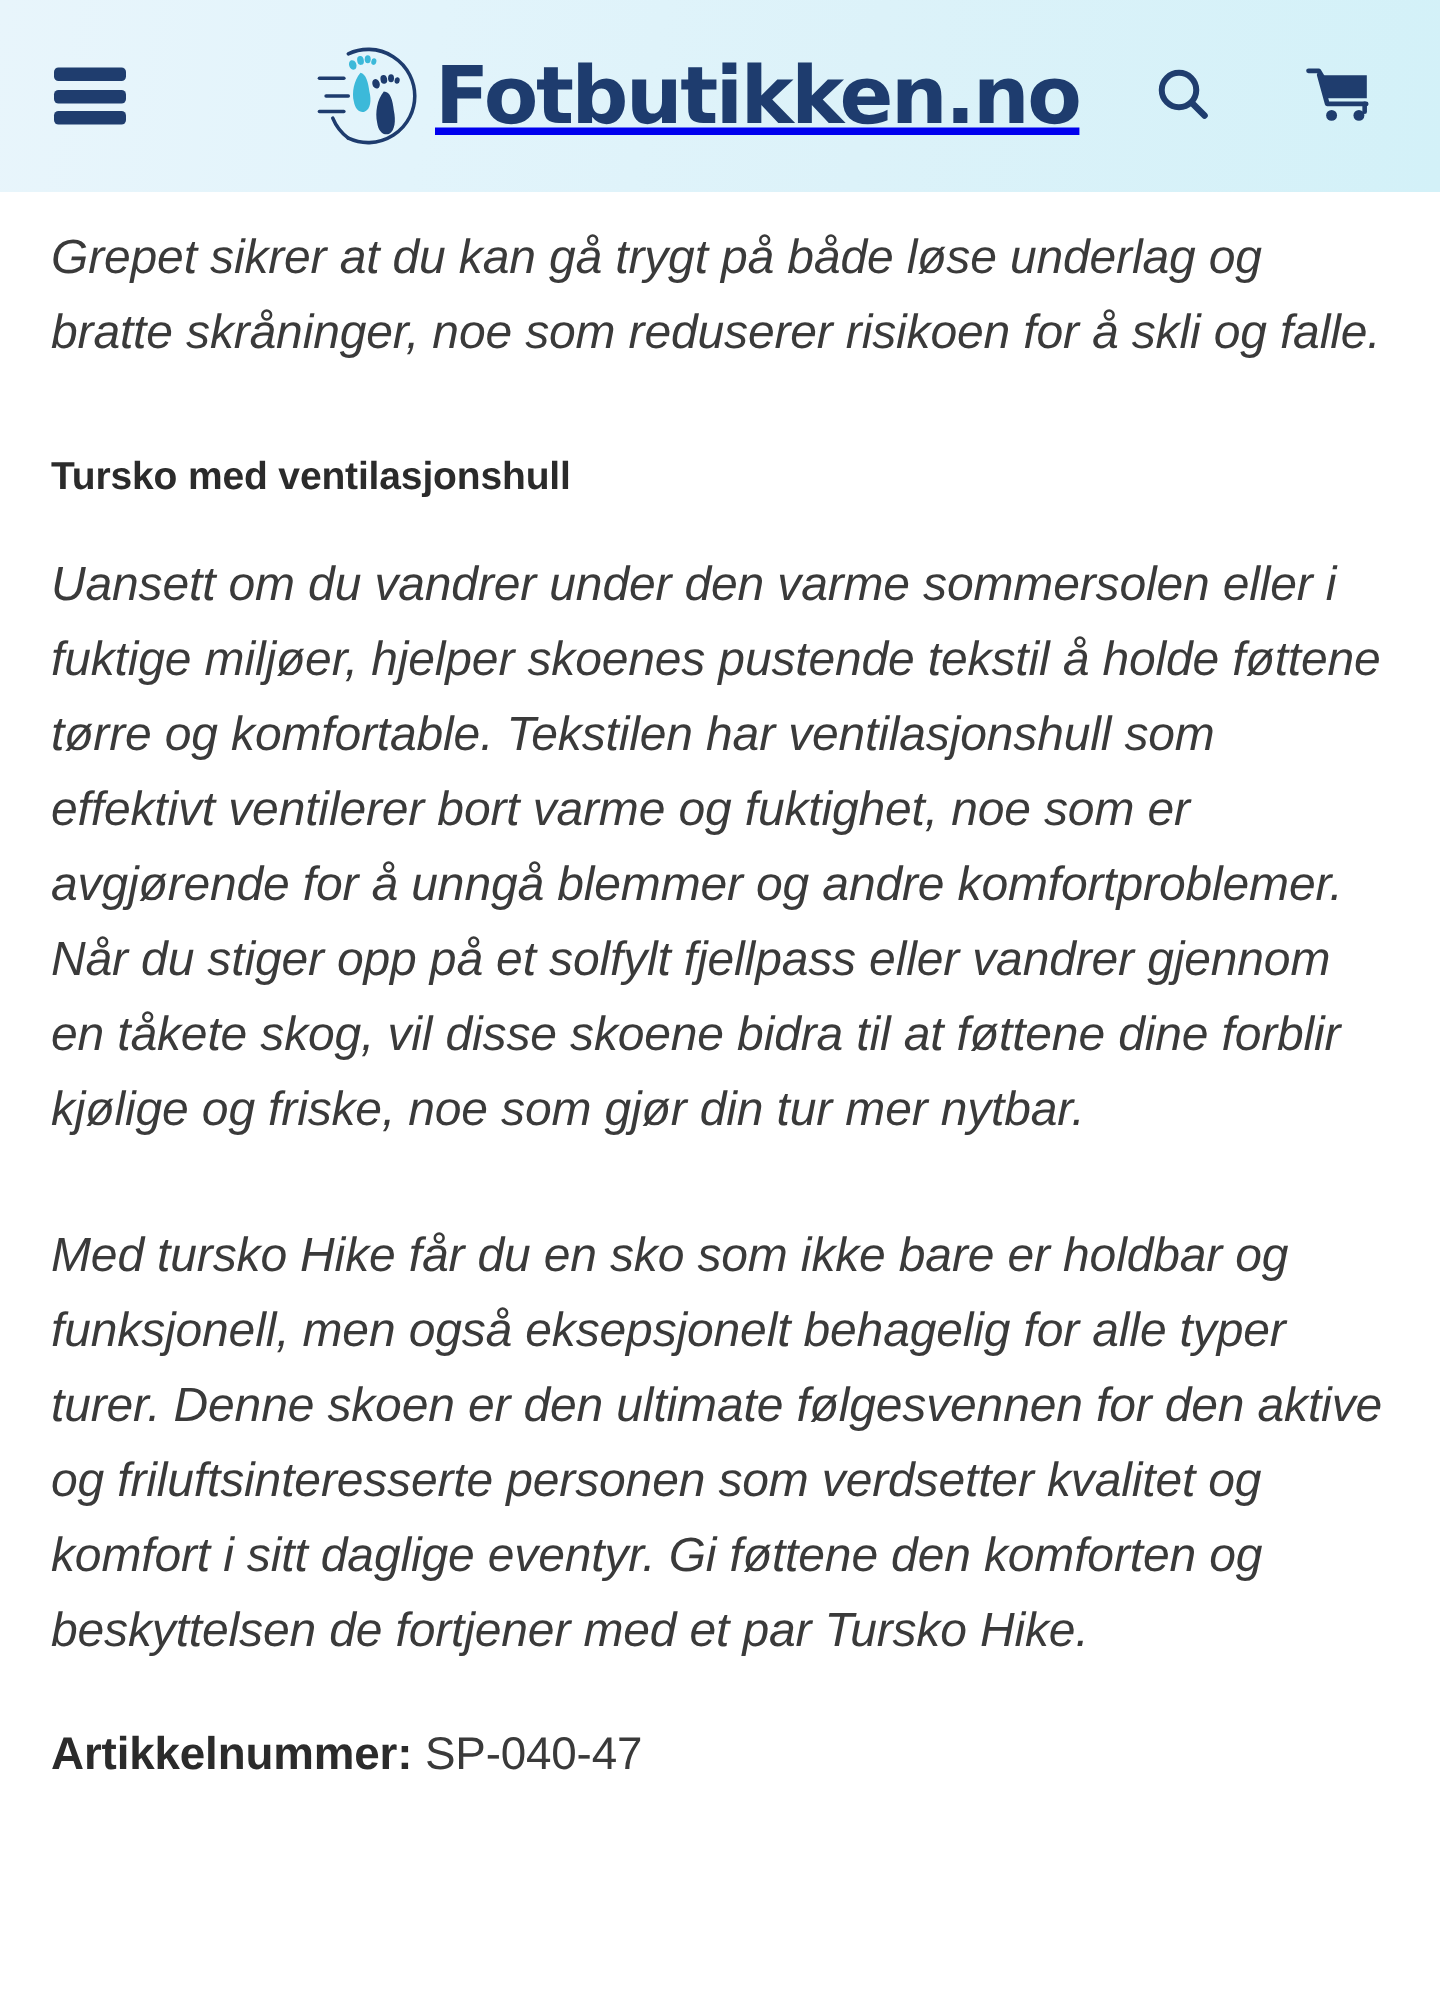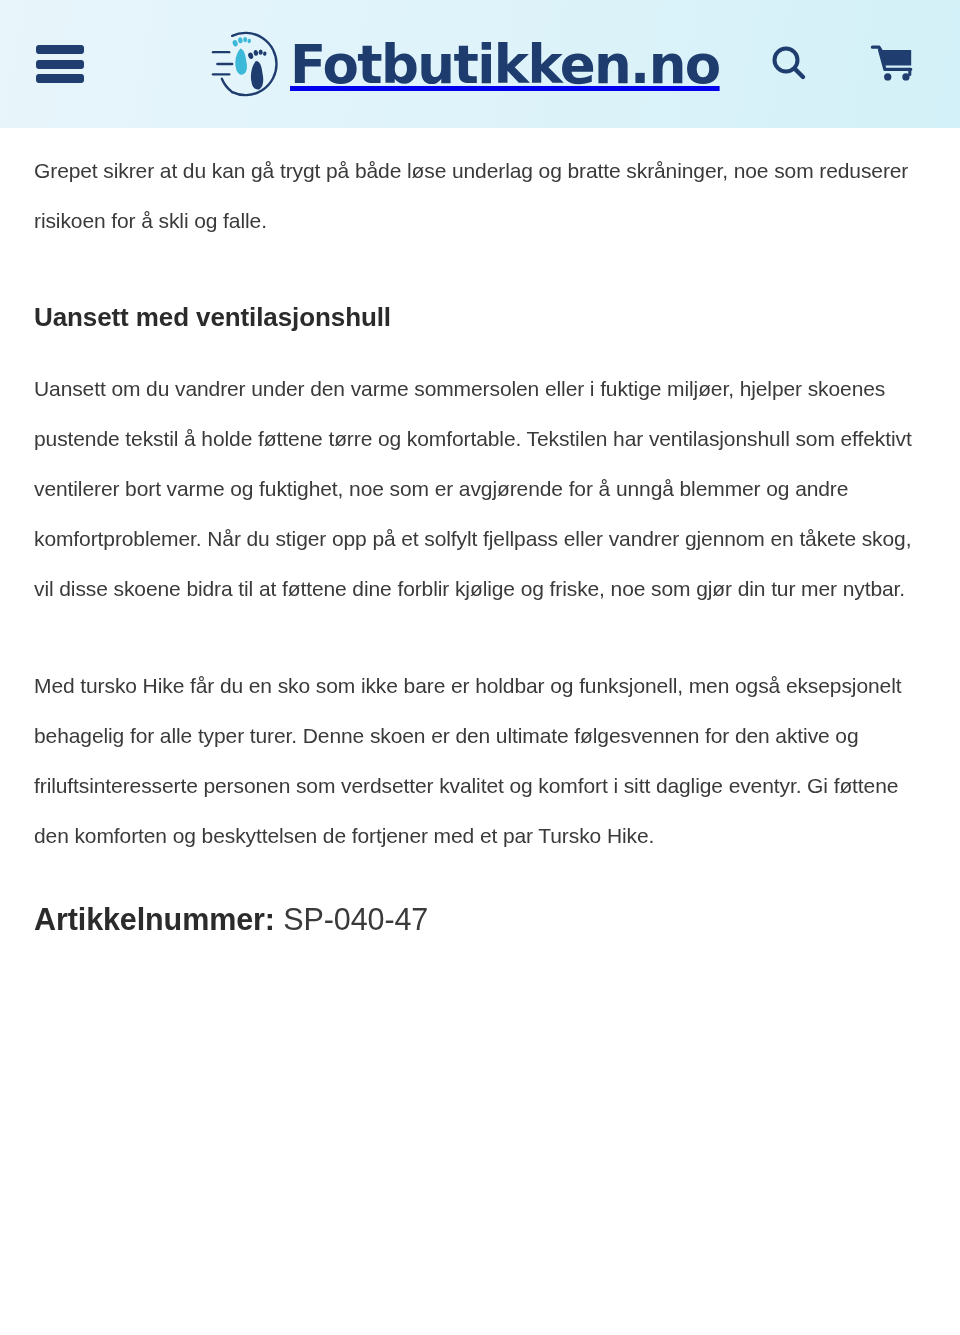--- a/index.html
+++ b/index.html
@@ -94,26 +94,27 @@
     height: 46px;
   }
 
   
   .content {
     padding: 0 34px 0 34px;
     background: #fff;
   }
 
   .para {
-    font-size: 21px;
+    font-size: 32px;
     line-height: 50px;
     color: #3a3a3a;
     font-weight: 400;
     letter-spacing: -0.1px;
     margin: 0;
+    font-style: italic;
   }
   .para.first { padding-top: 18px; }
 
   .section-heading {
     font-size: 26px;
     line-height: 34px;
     font-weight: 700;
     color: #2b2b2b;
     letter-spacing: -0.1px;
     margin-top: 54px;
@@ -189,21 +190,21 @@
         <circle cx="37.5" cy="35.5" r="3.8" fill="#1f3d6e"></circle>
       </svg>
     </button>
   </div>
 </header>
 
 <main class="content">
 
   <p class="para first">Grepet sikrer at du kan gå trygt på både løse underlag og bratte skråninger, noe som reduserer risikoen for å skli og falle.</p>
 
-  <h3 class="section-heading">Uansett med ventilasjonshull</h3>
+  <h3 class="section-heading">Tursko med ventilasjonshull</h3>
 
   <p class="para">Uansett om du vandrer under den varme sommersolen eller i fuktige miljøer, hjelper skoenes pustende tekstil å holde føttene tørre og komfortable. Tekstilen har ventilasjonshull som effektivt ventilerer bort varme og fuktighet, noe som er avgjørende for å unngå blemmer og andre komfortproblemer. Når du stiger opp på et solfylt fjellpass eller vandrer gjennom en tåkete skog, vil disse skoene bidra til at føttene dine forblir kjølige og friske, noe som gjør din tur mer nytbar.</p>
 
   <p class="para">Med tursko Hike får du en sko som ikke bare er holdbar og funksjonell, men også eksepsjonelt behagelig for alle typer turer. Denne skoen er den ultimate følgesvennen for den aktive og friluftsinteresserte personen som verdsetter kvalitet og komfort i sitt daglige eventyr. Gi føttene den komforten og beskyttelsen de fortjener med et par Tursko Hike.</p>
 
   <div class="sku-line">
     <span class="sku-label">Artikkelnummer:</span>
     <span class="sku-value">SP-040-47</span>
   </div>
 

